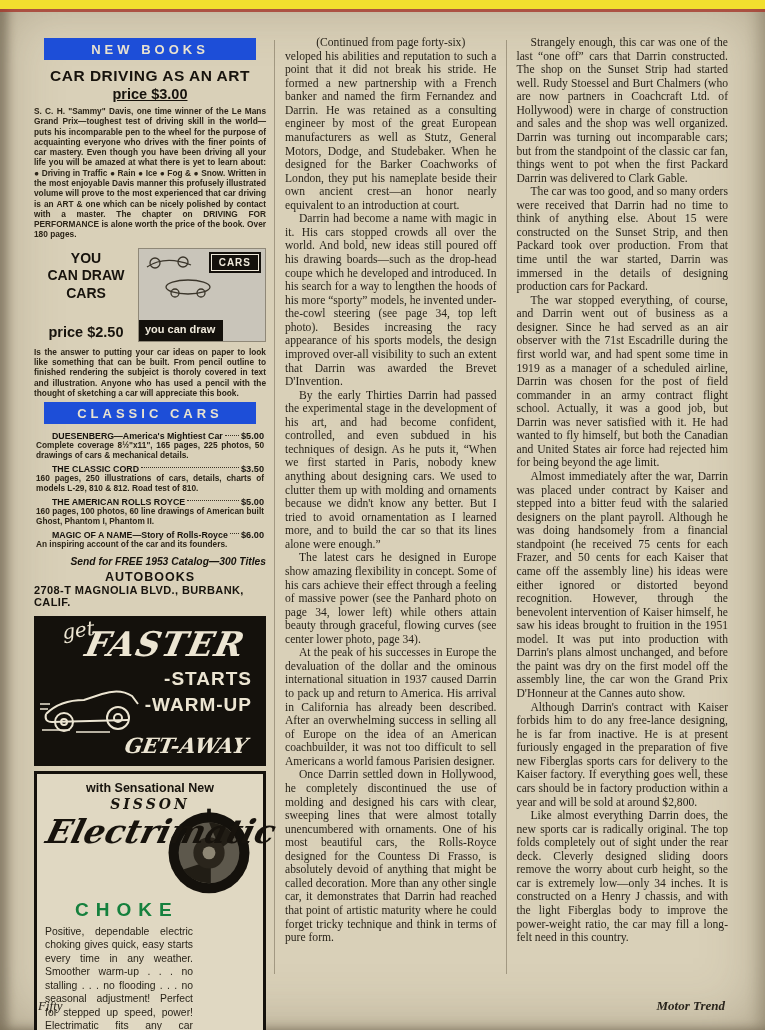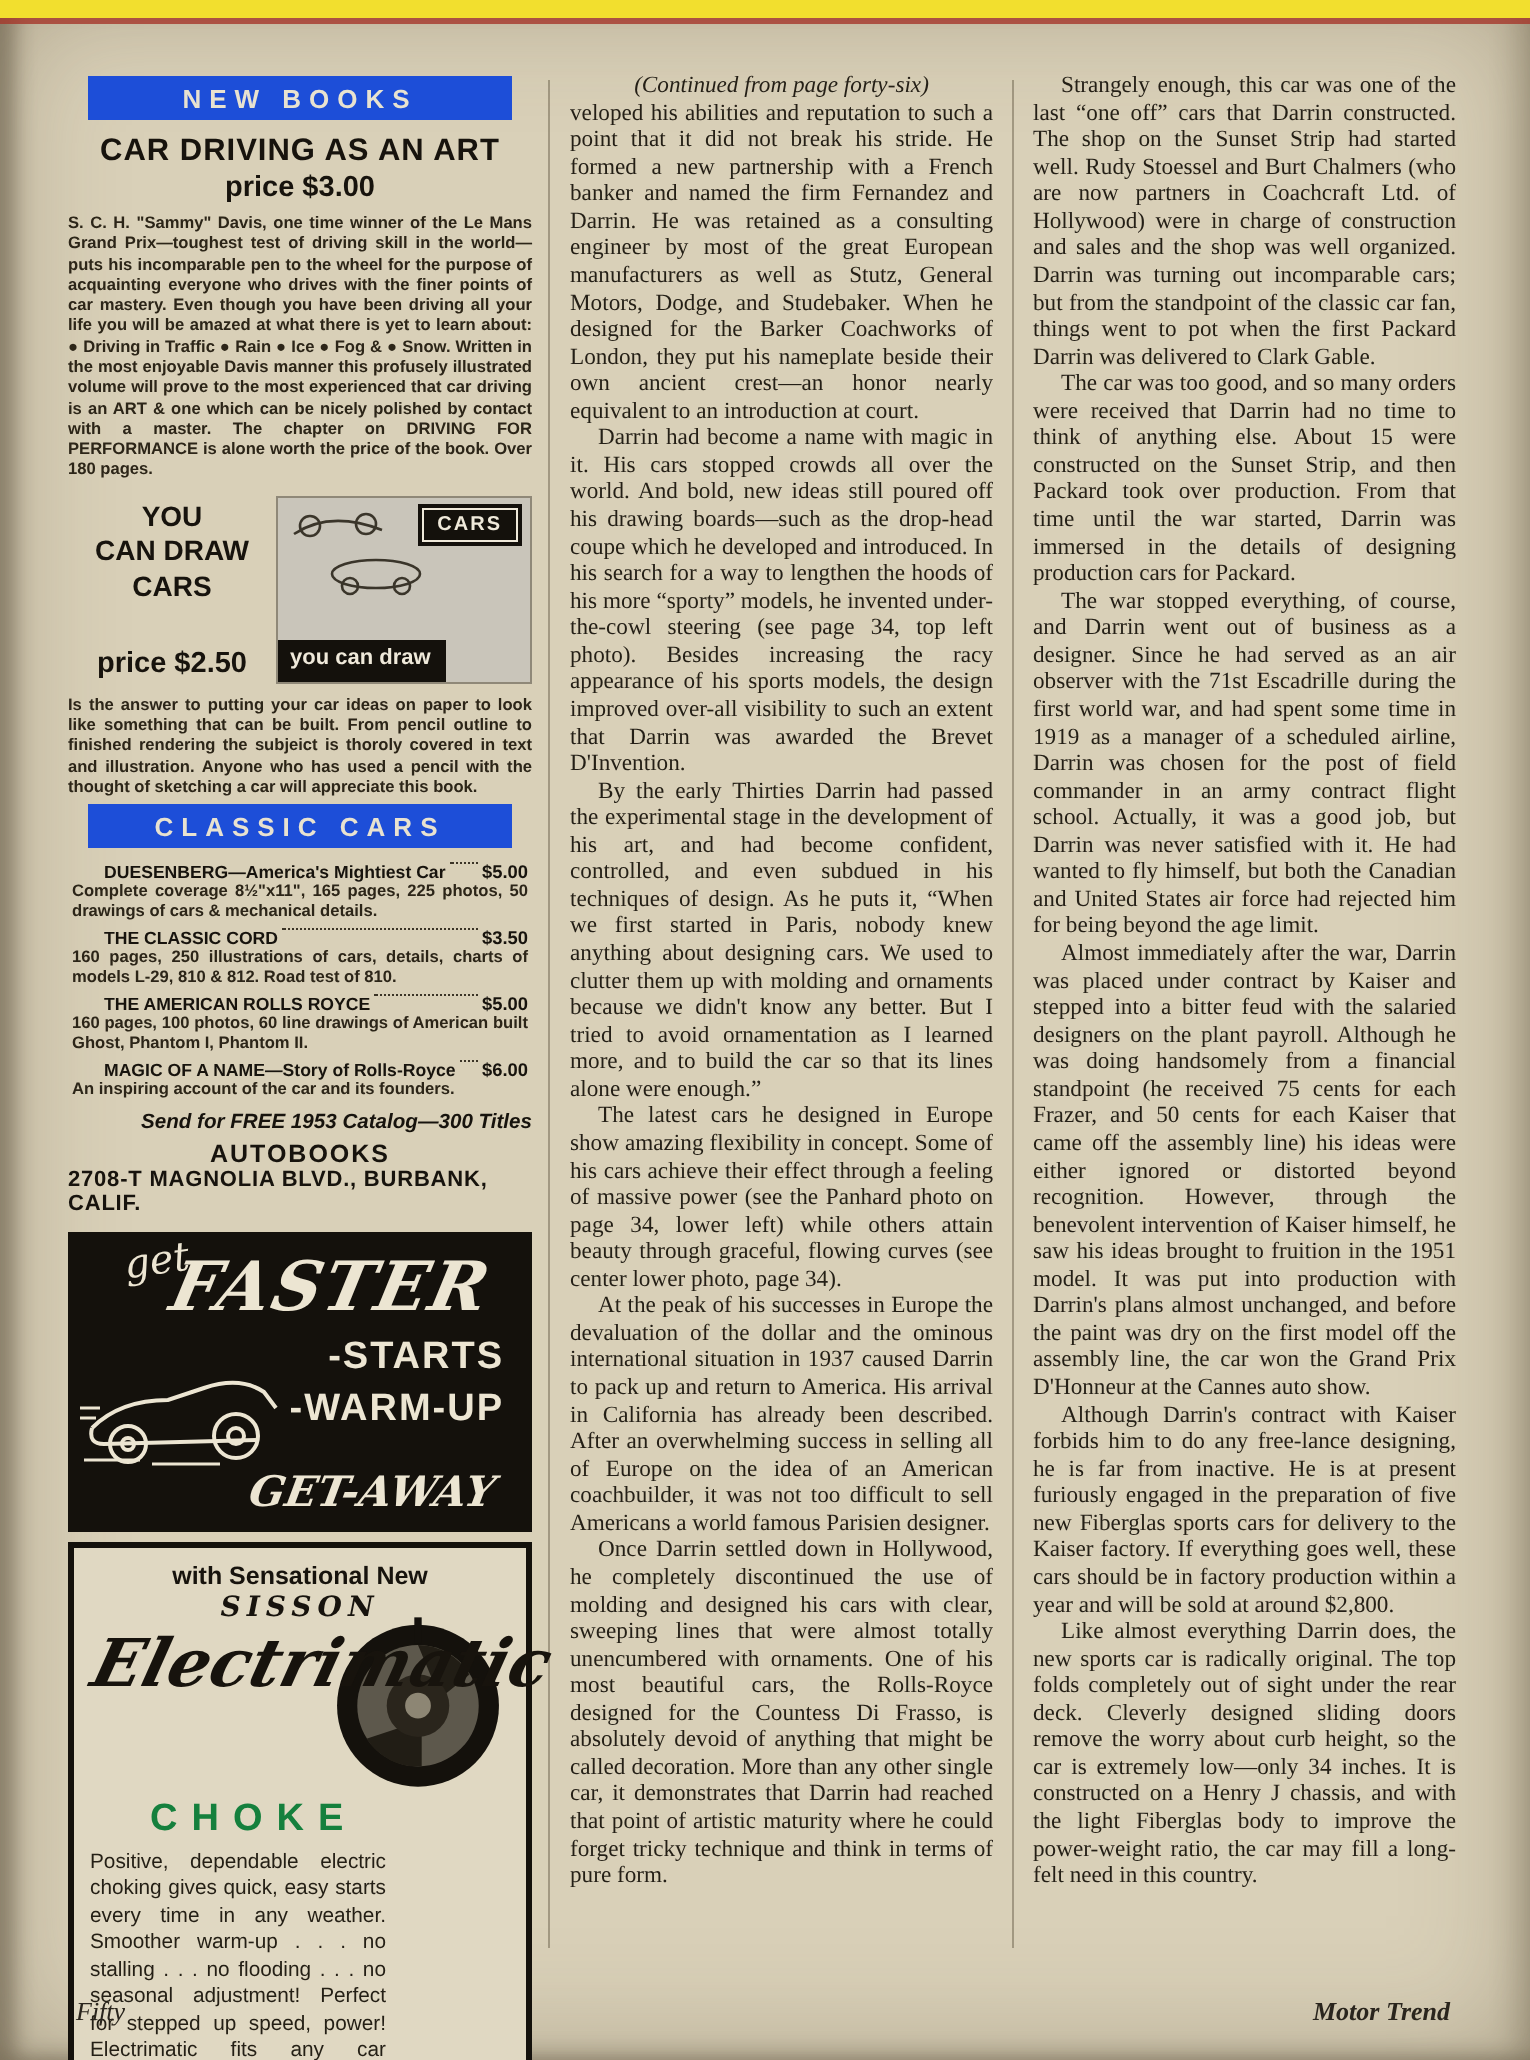--- a/index.html
+++ b/index.html
@@ -9,34 +9,34 @@
   .yellow-edge{position:absolute;top:0;left:0;width:100%;height:9px;background:#f2df2e;}
   .red-line{position:absolute;top:9px;left:0;width:100%;height:3px;background:#a5372a;opacity:.8;}
   .content{position:absolute;top:34px;left:34px;right:28px;bottom:46px;display:flex;}
   .vrule{width:1px;background:rgba(60,50,30,.35);margin:6px 0 10px 0;}
 
   
   .col-ads{width:232px;flex:none;padding-right:8px;font-family:"Liberation Sans",sans-serif;}
   .bar{background:#1d4ed8;color:#e8e2d0;text-align:center;font-weight:700;font-size:13px;
        letter-spacing:4px;padding:4px 0 3px;margin:4px 10px 7px;}
   .ad-title{font-weight:700;font-size:15.5px;text-align:center;letter-spacing:.5px;color:#17130d;}
-  .ad-price{font-weight:700;font-size:14.5px;text-align:center;margin:1px 0 4px;color:#17130d;}
+  .ad-price{font-weight:700;font-size:14.5px;text-align:center;margin:1px 0 4px;color:#17130d;text-decoration:underline;}
   .ad-body{font-weight:700;font-size:8.3px;line-height:1.24;text-align:justify;color:#2c2518;}
   .ycd{display:flex;margin-top:8px;align-items:stretch;}
   .ycd-left{width:104px;flex:none;text-align:center;display:flex;flex-direction:column;justify-content:space-between;padding:2px 0;}
   .ycd-title{font-weight:700;font-size:14px;line-height:1.25;color:#17130d;}
   .ycd-price{font-weight:700;font-size:14.5px;color:#17130d;}
   .book{flex:1;height:92px;background:#c9c5ba;position:relative;border:1px solid #8f8878;overflow:hidden;}
   .book-badge{position:absolute;top:5px;right:6px;background:#14110c;color:#efe9da;font-weight:700;
               font-size:10px;letter-spacing:1px;padding:2px 7px;border:1px solid #efe9da;outline:2px solid #14110c;}
   .book-label{position:absolute;left:0;bottom:0;background:#14110c;color:#efe9da;font-weight:700;
               font-size:11px;line-height:1.05;padding:4px 8px 5px 6px;}
   .book svg{position:absolute;left:4px;top:4px;}
   .listing{margin:3px 2px;}
-  .lhead{display:flex;align-items:flex-start;padding-left:16px;}
+  .lhead{display:flex;align-items:center;padding-left:16px;}
   .lt{font-weight:700;font-size:8.8px;white-space:nowrap;color:#17130d;}
   .leader{flex:1;border-bottom:1.5px dotted #3a3326;margin:0 2px 2px;}
   .lp{font-weight:700;font-size:9.2px;color:#17130d;}
   .ldesc{font-weight:700;font-size:8.3px;line-height:1.2;text-align:justify;color:#2c2518;}
   .catalog{font-weight:700;font-style:italic;font-size:10.3px;text-align:right;margin-top:6px;color:#17130d;}
   .store{font-weight:700;font-size:12.5px;text-align:center;margin-top:3px;letter-spacing:1px;color:#17130d;}
   .store-addr{font-weight:700;font-size:11px;text-align:left;margin-top:0;letter-spacing:.4px;color:#17130d;}
 
   .faster{position:relative;background:#14110c;color:#ece5d2;height:150px;margin-top:8px;overflow:hidden;}
   .get{position:absolute;top:2px;left:28px;font-family:"DejaVu Serif",serif;font-style:italic;font-size:20px;transform:rotate(-8deg);}
@@ -55,21 +55,21 @@
   .electrimatic{font-family:"DejaVu Serif",serif;font-style:italic;font-weight:700;font-size:33px;
                 transform:skewX(-14deg);margin:0 0 0 2px;color:#17130d;}
   .choke-word{font-weight:700;font-size:19px;letter-spacing:7px;margin:0 0 4px 30px;color:#15803d;}
   .choke-art{float:right;width:92px;margin:-46px 0 2px 4px;}
   .sisson-body{font-size:10.4px;line-height:1.3;text-align:justify;width:148px;color:#241f15;}
 
   
   .col-text{flex:1;padding:2px 9px 0 10px;font-size:11.6px;line-height:1.17;text-align:justify;color:#241f16;}
   .col-text p{margin:0;}
   .col-text p.ind{text-indent:14px;}
-  .continued{font-style:italic;text-align:center;margin:0 0 1px;}
+  .continued{text-align:center;margin:0 0 1px;}
 
   .footer{position:absolute;left:38px;right:34px;bottom:16px;display:flex;justify-content:space-between;
           font-style:italic;font-size:13px;color:#2a251d;}
   .footer .mt{font-weight:700;margin-right:6px;}
 </style>
 </head>
 <body>
 
 <div class="page">
   <div class="yellow-edge"></div>

